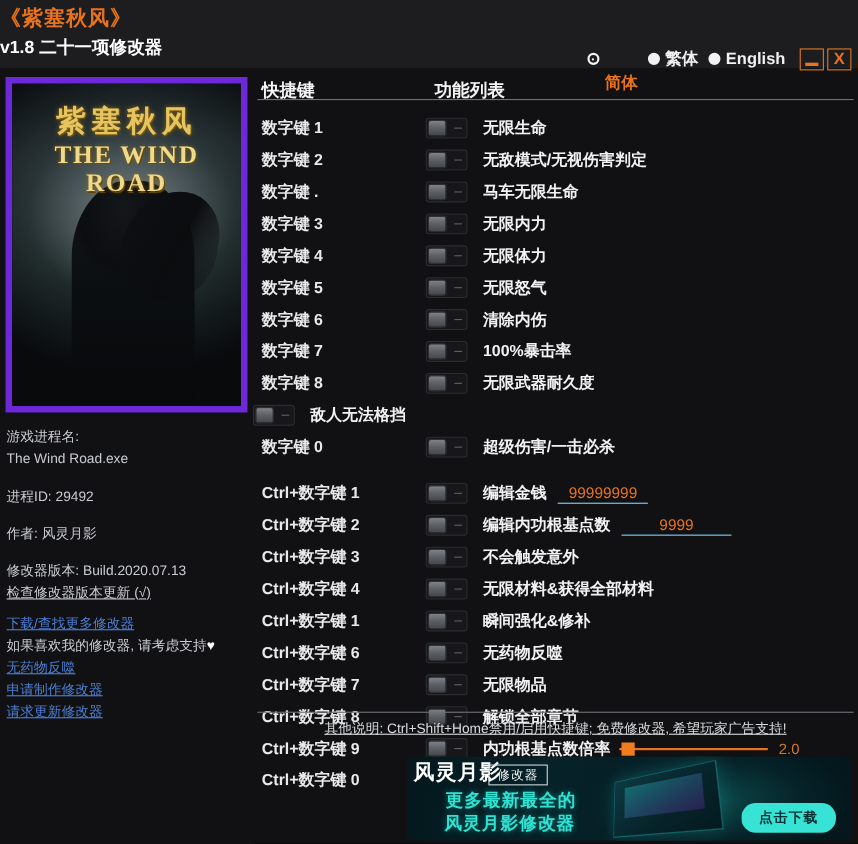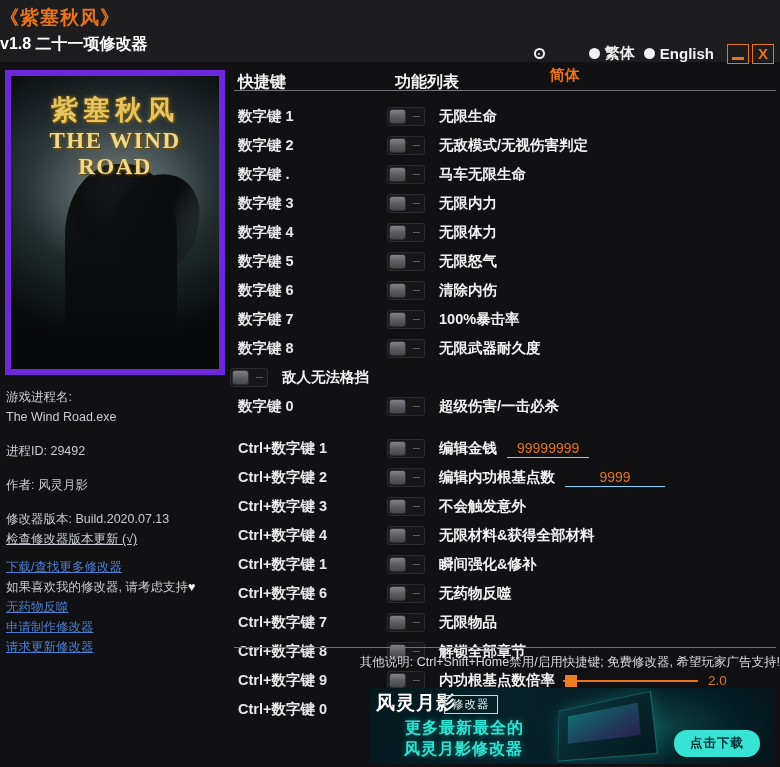--- a/index.html
+++ b/index.html
@@ -200,22 +200,23 @@
     margin-left: 10px; color: #cf7b2a; font-size: 13.5px;
   }
 
   
   .hr-bot {
     position: absolute; left: 4px; top: 585px; width: 542px; height: 1px;
     background: #6e7176;
   }
   .footnote {
     position: absolute; left: 0; top: 592px; width: 550px;
-    text-align: right; color: #d8dadd; font-size: 12.5px;
+    text-align: center; color: #d8dadd; font-size: 12.5px;
     white-space: nowrap;
+    text-decoration: underline;
   }
 
   
   .banner {
     position: absolute; left: 370px; top: 688px; width: 404px; height: 76px;
     background: linear-gradient(100deg, #04181d 0%, #062229 34%, #041a20 66%, #03171c 100%);
     overflow: hidden; cursor: pointer;
   }
   .banner .glow {
     position: absolute; left: 40%; top: -20%; width: 60%; height: 140%;

